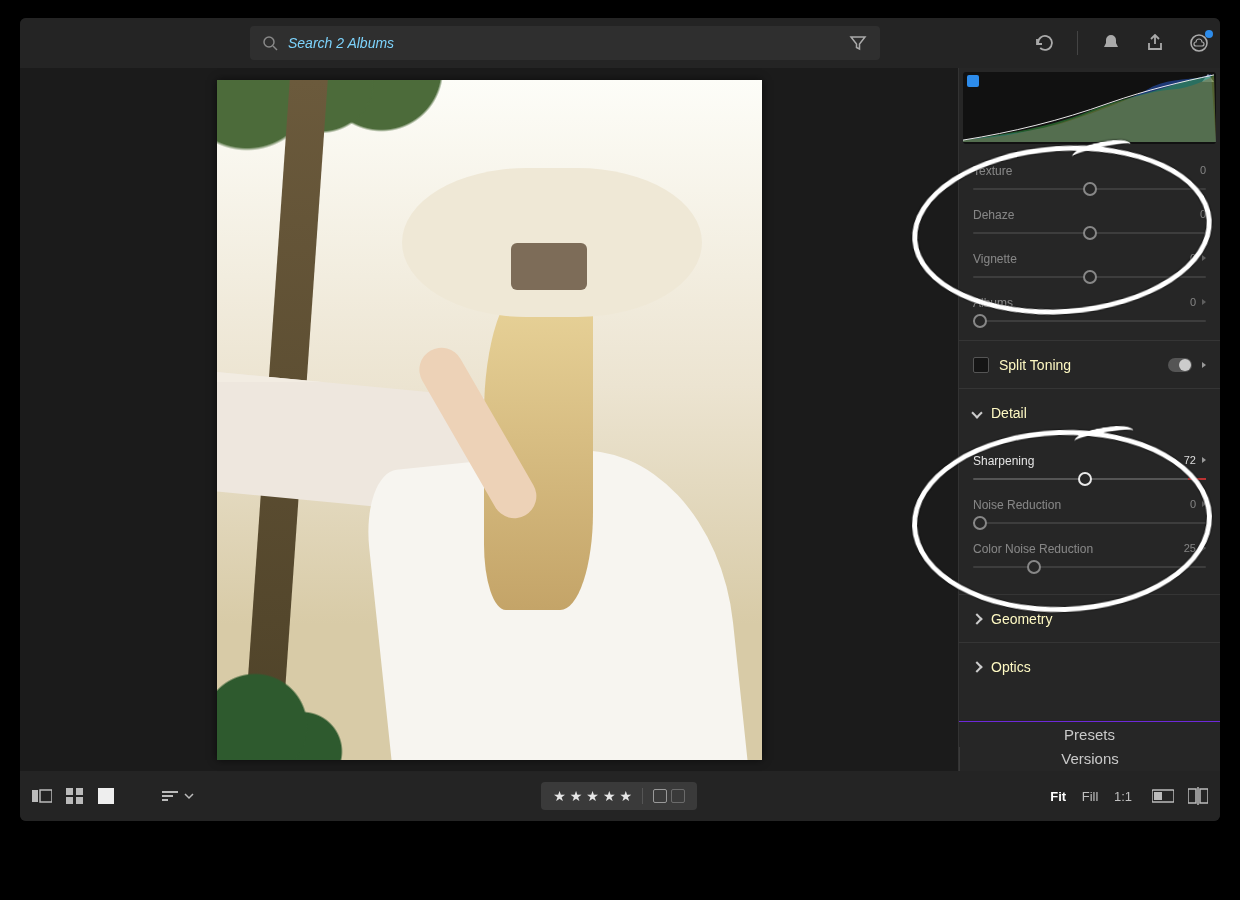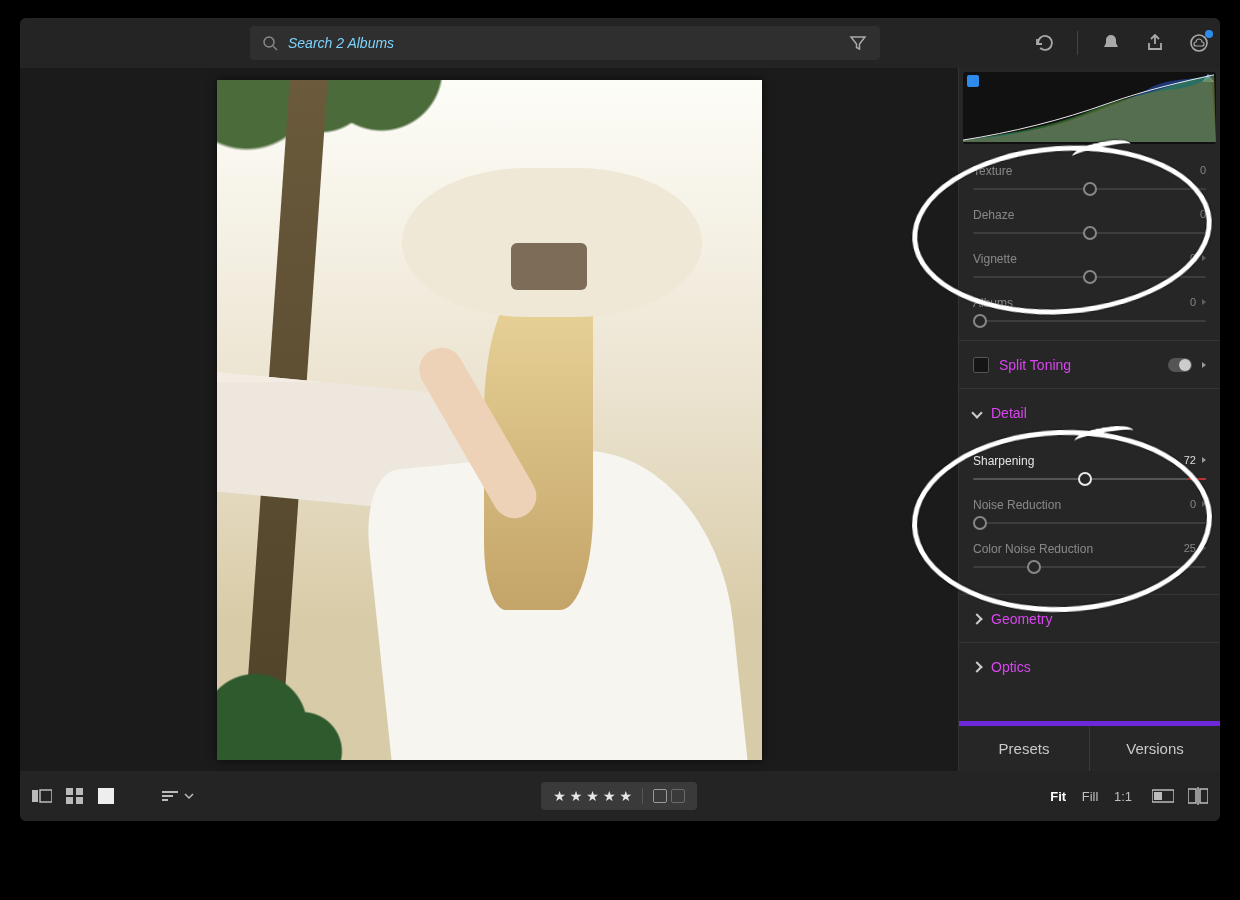--- a/index.html
+++ b/index.html
@@ -39,31 +39,31 @@
   .hist .clipR{ position:absolute; top:2px; right:2px; width:0;height:0;border-left:6px solid transparent;border-right:6px solid transparent;border-bottom:8px solid #ccc;}
   .scroll { flex:1; overflow:hidden; padding:0 14px; }
   .slider-row { margin:12px 0 18px; }
   .slider-row.dim { opacity:.5; }
   .sl-head { display:flex; justify-content:space-between; font-size:12px; color:#e4e4e4; margin-bottom:10px; align-items:flex-start;}
   .sl-head .val { font-size:11px; color:#ddd; display:flex; align-items:center; gap:6px;}
   .sl-head .tri { display:inline-block; width:0;height:0;border-top:3px solid transparent;border-bottom:3px solid transparent;border-left:4px solid #999;}
   .track { position:relative; height:2px; background:#555; border-radius:2px; }
   .track.warn::after{content:"";position:absolute;right:0;top:0;height:2px;width:18px;background:#b33;}
   .thumb { position:absolute; top:50%; width:14px; height:14px; border:2px solid #e8e8e8; background:#262626; border-radius:50%; transform:translate(-50%,-50%); cursor:pointer;}
-  .section-row { height:48px; display:flex; align-items:center; gap:10px; font-size:14px; color:#d946ef; margin:0 -14px; padding:0 14px; border-top:1px solid #353535; cursor:pointer;}
+  .section-row { height:48px; display:flex; align-items:center; gap:10px; font-size:14px; color:#fef9c3; margin:0 -14px; padding:0 14px; border-top:1px solid #353535; cursor:pointer;}
   .section-row .sqicon { width:16px;height:16px;background:#151515;border:1px solid #555;border-radius:2px;}
   .section-row .toggle { margin-left:auto; display:flex; align-items:center; gap:10px;}
   .section-row .switch { width:24px;height:14px;border-radius:8px;background:#555;position:relative;}
   .section-row .switch::after{content:"";position:absolute;right:1px;top:1px;width:12px;height:12px;border-radius:50%;background:#ccc;}
   .section-row .tri { width:0;height:0;border-top:3px solid transparent;border-bottom:3px solid transparent;border-left:4px solid #999;}
   .section-row .chev { width:8px;height:8px;border-right:2px solid #ccc;border-bottom:2px solid #ccc;transform:rotate(-45deg);}
   .section-row.open .chev{ transform:rotate(45deg);}
   .sub { padding-top:6px; padding-bottom:8px;}
 
-  .panel-tabs { display:flex; height:50px; border-top:5px solid #6d28d9; }
+  .panel-tabs { display:flex; height:50px; border-top:1px solid #6d28d9;flex-direction:column; }
   .panel-tabs div { flex:1; display:flex; align-items:center; justify-content:center; color:#c9c9c9; font-size:15px; cursor:pointer;}
   .panel-tabs div + div { border-left:1px solid #3a3a3a; }
 
   
   .circle-anno { position:absolute; border:5px solid #fff; border-radius:50%; pointer-events:none; filter:drop-shadow(0 0 1px rgba(0,0,0,.9));}
   .circle1 { right:8px; top:128px; width:300px; height:168px; transform:rotate(-4deg);}
   .circle2 { right:8px; top:412px; width:300px; height:182px; transform:rotate(-2deg);}
   
   .circle-anno::after{content:"";position:absolute;top:-6px;left:55%;width:60px;height:12px;border-top:5px solid #fff;border-radius:50%;transform:rotate(-8deg);}
 

